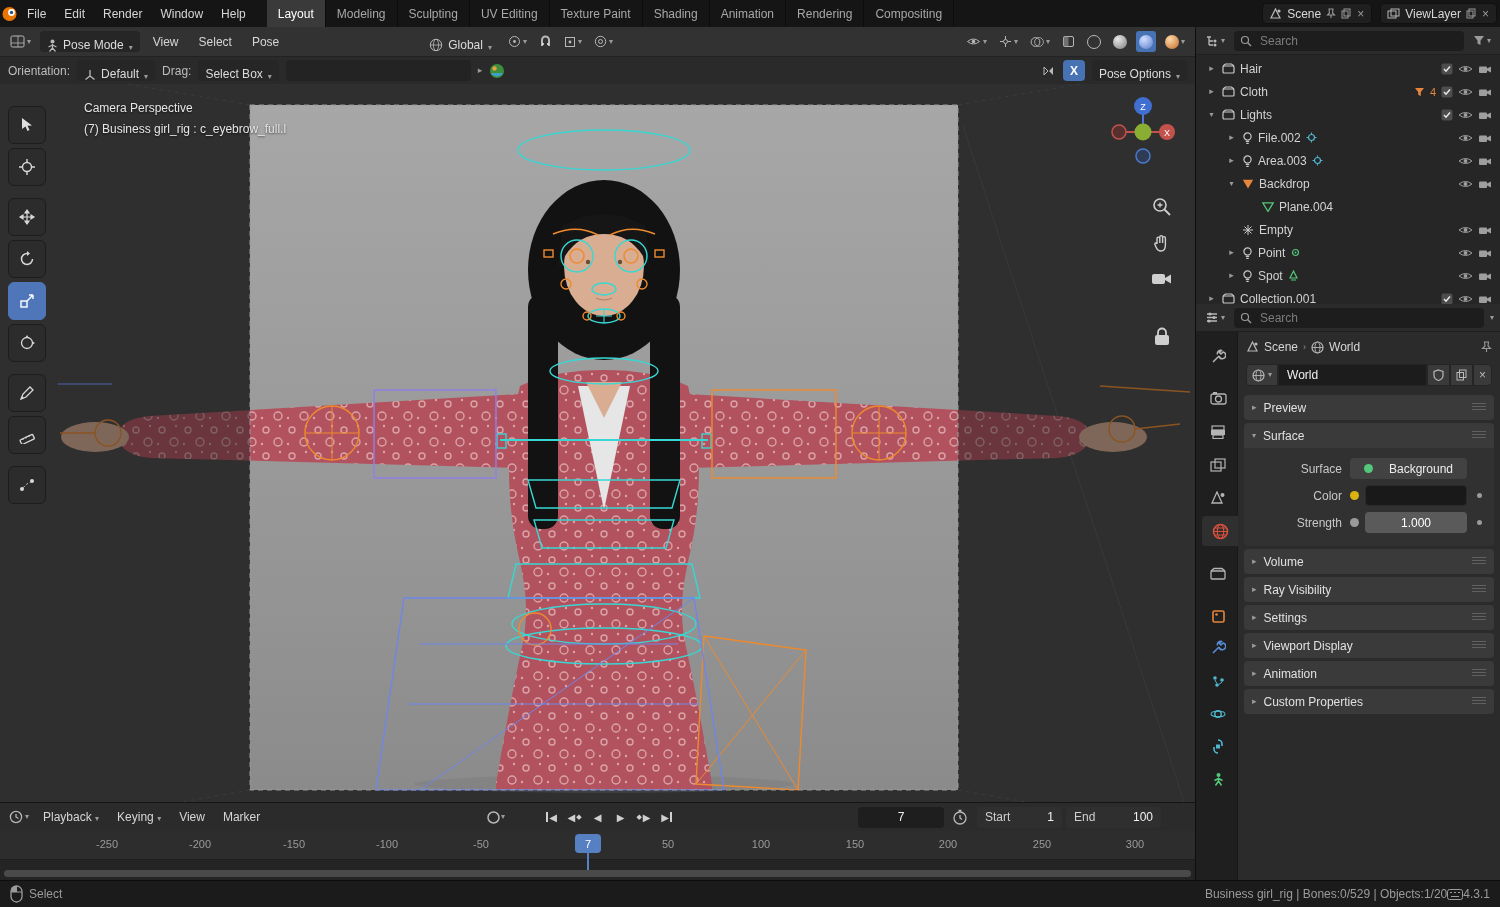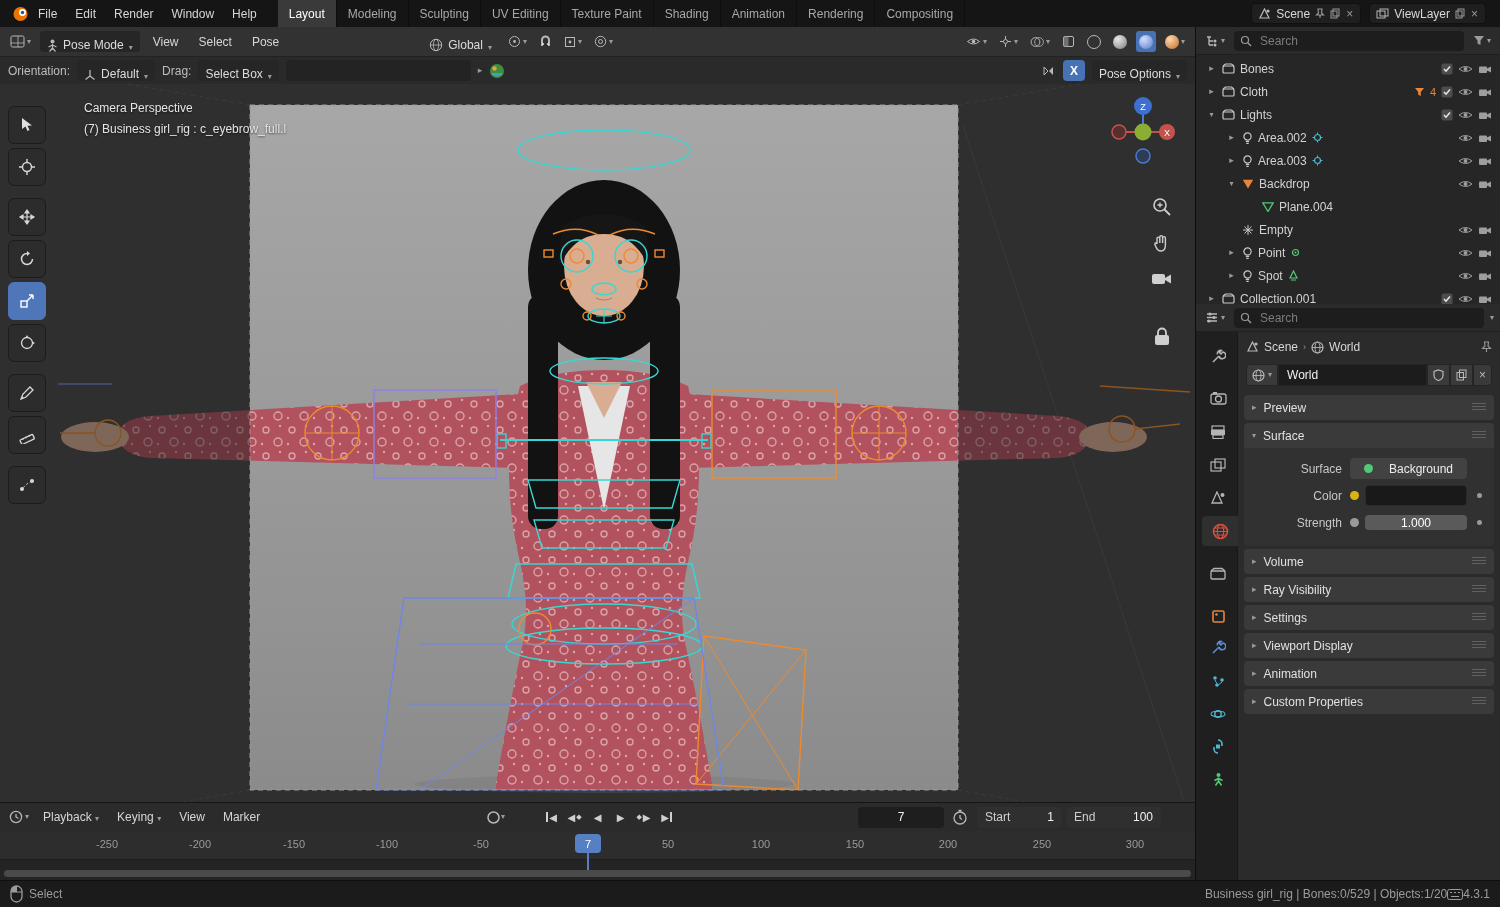--- a/index.html
+++ b/index.html
@@ -3,21 +3,21 @@
 <meta charset="utf-8">
 <style>
   *{box-sizing:border-box;margin:0;padding:0}
   html,body{width:1500px;height:907px;background:#1d1d1d;font-family:"Liberation Sans",sans-serif;font-size:12px;color:#cccccc;overflow:hidden}
   .app{width:1500px;height:907px;display:flex;flex-direction:column}
   svg{display:block}
   .chev{font-size:8px;color:#9a9a9a;line-height:1}
   .chev.r{font-size:9px}
 
   
-  .topbar{height:27px;background:#151515;display:flex;align-items:center;padding:0 12px;flex:none}
+  .topbar{height:27px;background:#151515;display:flex;align-items:center;padding:0 1px;flex:none}
   .menu-item{padding:4px 9px;border-radius:3px;color:#d6d6d6;cursor:default}
   .workspaces{display:flex;align-items:stretch;height:31px;margin-left:12px}
   .ws-tab{display:flex;align-items:center;padding:0 11px;color:#a8a8a8;border-right:1px solid #0d0d0d}
   .ws-tab.active{background:#3a3a3a;color:#ffffff}
   .topbar-right{margin-left:auto;display:flex;gap:8px;align-items:center;padding-right:2px}
   .id-widget{display:flex;align-items:center;gap:5px;background:#1f1f1f;border:1px solid #101010;border-radius:4px;height:21px;padding:0 6px;color:#d8d8d8}
   .id-widget .x{color:#9a9a9a;font-size:12px;padding:0 1px}
 
   
   .main{flex:1;display:flex;min-height:0}
@@ -99,21 +99,21 @@
   .panel{margin:3px 6px 0 6px;border-radius:4px;overflow:hidden}
   .panel-h{height:25px;background:#3a3a3a;display:flex;align-items:center;gap:7px;padding:0 8px;color:#e0e0e0}
   .grip{margin-left:auto;width:14px;height:9px;background:repeating-linear-gradient(to bottom,#6a6a6a 0 1px,transparent 1px 3px);opacity:.8}
   .panel-body{background:#313131;padding:7px 8px 10px 8px}
   .prow{display:flex;align-items:center;height:27px}
   .plabel{width:90px;text-align:right;margin-right:8px;color:#c8c8c8;flex:none}
   .pfield{flex:1;display:flex;align-items:center;min-width:0}
   .socket{width:9px;height:9px;border-radius:50%;margin-right:6px;flex:none}
   .wbtn{flex:1;height:21px;background:#424242;border-radius:4px;display:flex;align-items:center;justify-content:center;gap:16px;color:#ececec}
   .colorbar{flex:1;height:21px;background:#191919;border-radius:4px;border:1px solid #2a2a2a}
-  .slider{flex:1;height:15px;background:#5a5a5a;border-radius:4px;display:flex;align-items:center;justify-content:center;color:#fff}
+  .slider{flex:1;height:21px;background:#5a5a5a;border-radius:4px;display:flex;align-items:center;justify-content:center;color:#fff}
   .keydot{width:14px;display:flex;justify-content:center;margin-left:5px;flex:none}
   .keydot i{width:5px;height:5px;border-radius:50%;background:#9a9a9a}
 </style>
 </head>
 <body>
 
 <div class="app">
 
   <header class="topbar">
     <svg width="17" height="17">
@@ -627,21 +627,21 @@
         </div>
 
         <div class="ol-rows">
 
           <div class="ol-row" style="padding-left:10px">
             <span class="ol-chev chev r">▸</span>
             <svg width="13" height="11">
                 <rect x="1" y="3" width="11" height="7" rx="1" fill="none" stroke="#c9c9c9" stroke-width="1.2"></rect>
                 <path d="M1 3 L3.5 1 H9.5 L12 3" fill="none" stroke="#c9c9c9" stroke-width="1.2"></path>
               </svg>
-            <span>Bones</span>
+            <span>Hair</span>
             <span class="ol-spacer"></span>
             <svg width="12" height="12">
                 <rect x="0.5" y="0.5" width="11" height="11" rx="2" fill="#4d4d4d"></rect>
                 <path d="M3 6 L5 8.2 L9 3.5" stroke="#e8e8e8" stroke-width="1.5" fill="none"></path>
               </svg>
             <svg width="15" height="10">
                 <path d="M1 5 Q7.5 0 14 5 Q7.5 10 1 5 Z" fill="none" stroke="#9e9e9e"></path>
                 <circle cx="7.5" cy="5" r="1.9" fill="#9e9e9e"></circle>
               </svg>
             <svg width="14" height="10">
@@ -697,21 +697,21 @@
                 <path d="M9 4.5 L13 2.5 V8.5 L9 6.5 Z" fill="#9e9e9e"></path>
               </svg>
           </div>
 
           <div class="ol-row" style="padding-left:30px">
             <span class="ol-chev chev r">▸</span>
             <svg width="11" height="12">
                 <circle cx="5.5" cy="4.5" r="3.6" fill="none" stroke="#c9c9c9" stroke-width="1.2"></circle>
                 <path d="M3.8 9.5 H7.2 M4.3 11.3 H6.7" stroke="#c9c9c9" stroke-width="1.2"></path>
               </svg>
-            <span>Area.002</span>
+            <span>File.002</span>
             <svg width="11" height="11">
                 <circle cx="5.5" cy="5.5" r="3" fill="none" stroke="#4fb8d0" stroke-width="1.2"></circle>
                 <path d="M5.5 0.5 V2 M5.5 9 V10.5 M0.5 5.5 H2 M9 5.5 H10.5" stroke="#4fb8d0"></path>
               </svg>
             <span class="ol-spacer"></span>
             <svg width="15" height="10">
                 <path d="M1 5 Q7.5 0 14 5 Q7.5 10 1 5 Z" fill="none" stroke="#9e9e9e"></path>
                 <circle cx="7.5" cy="5" r="1.9" fill="#9e9e9e"></circle>
               </svg>
             <svg width="14" height="10">

